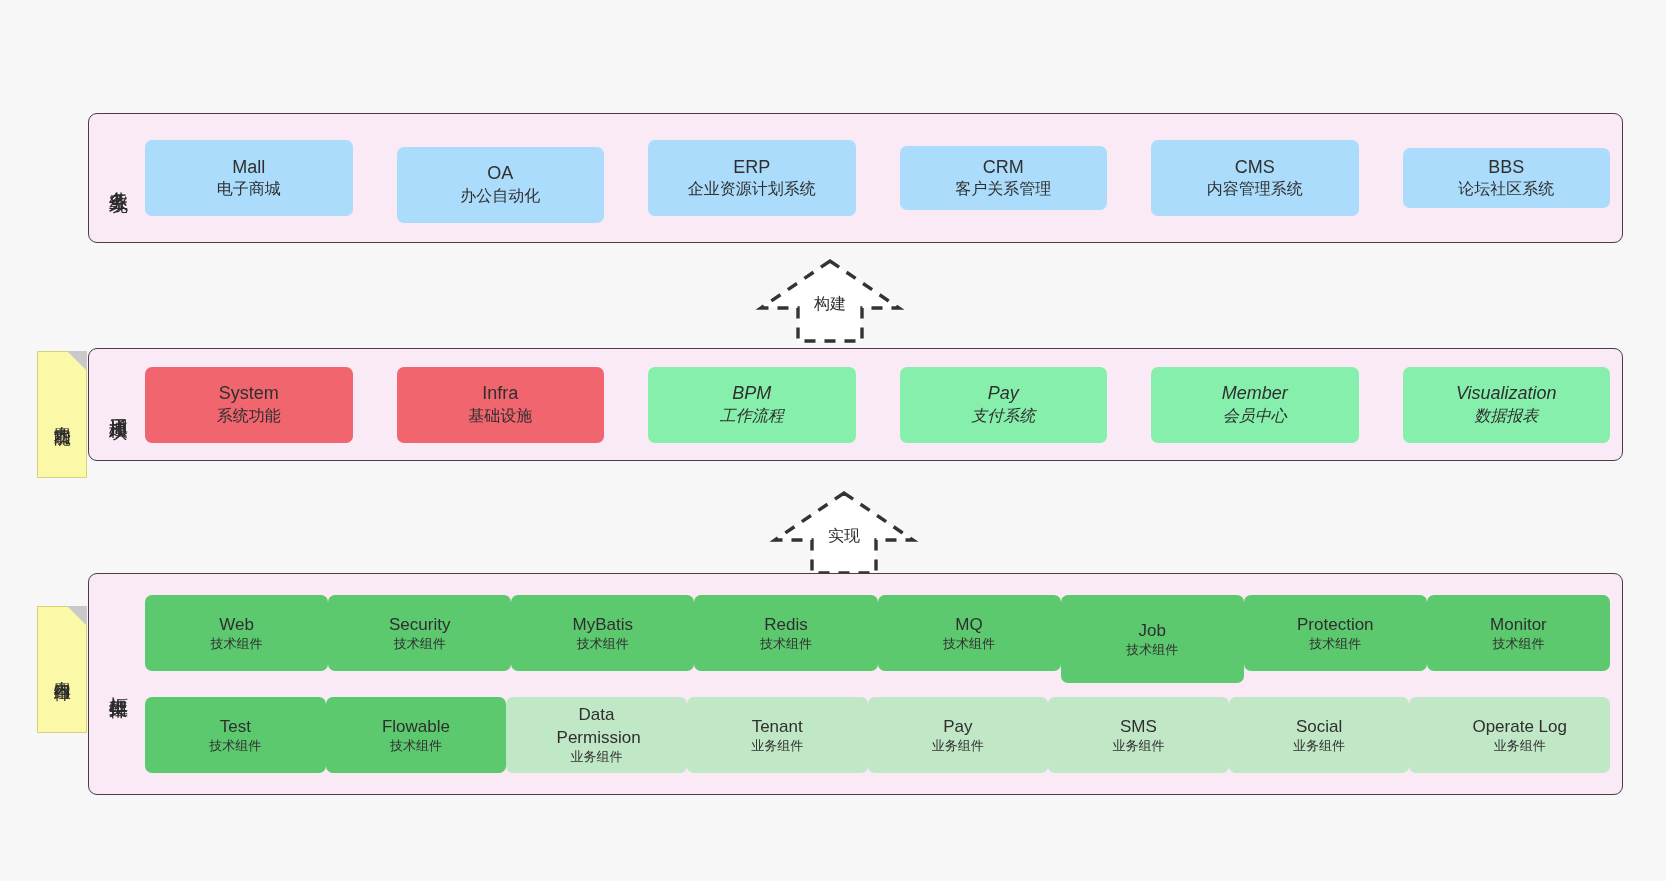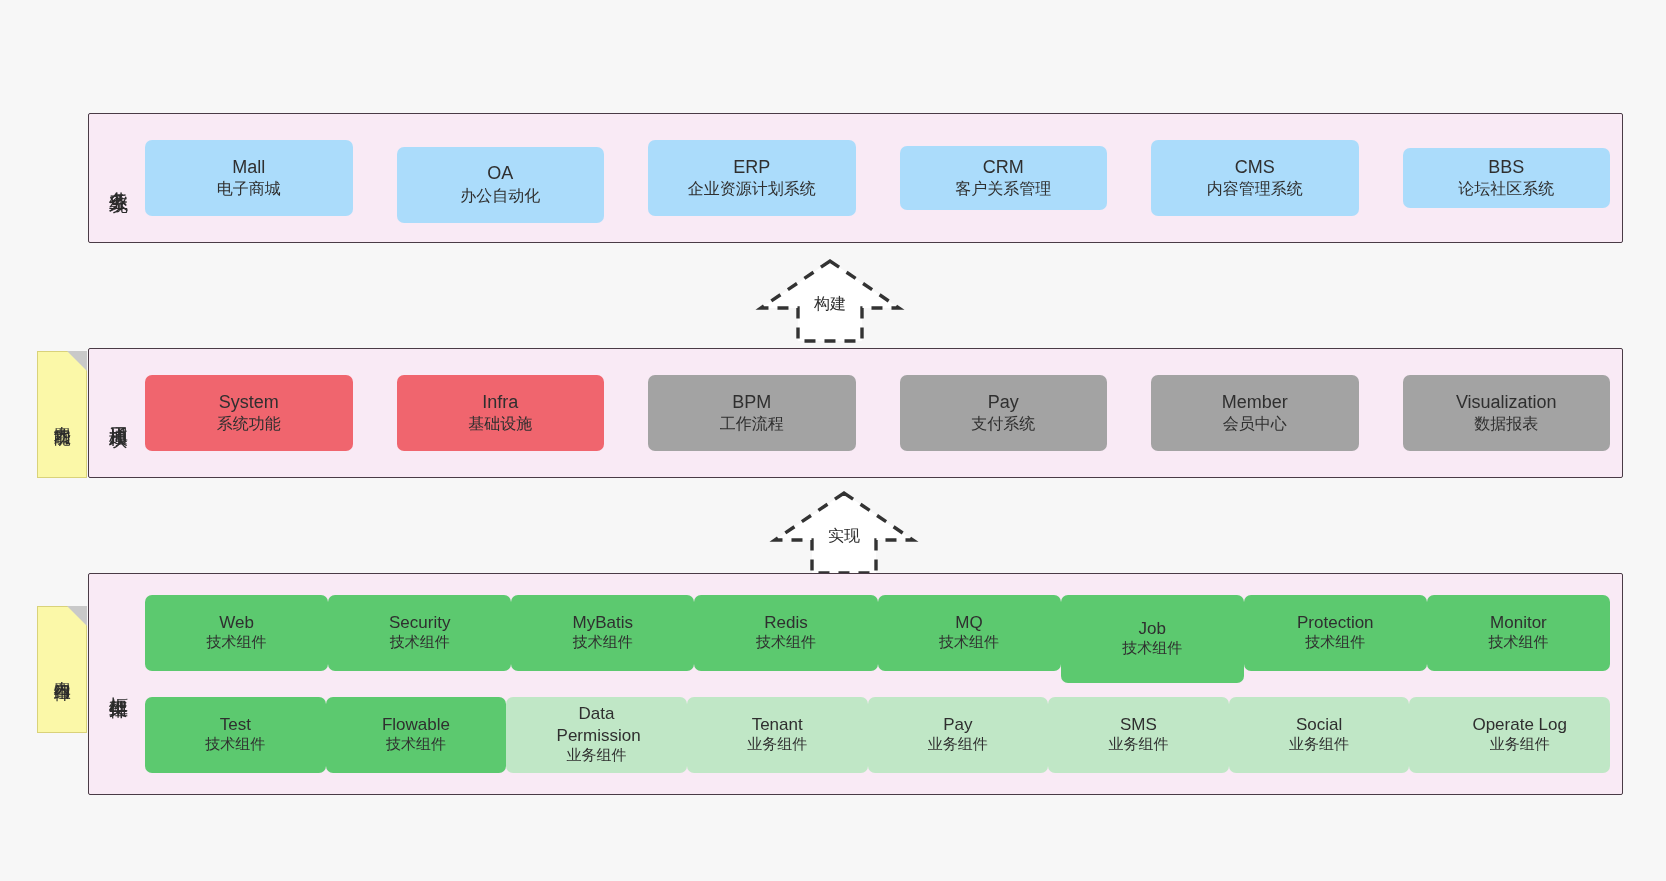--- a/index.html
+++ b/index.html
@@ -13,21 +13,21 @@
     position:relative;
   }
   #canvas{position:absolute;left:0;top:0;width:1666px;height:881px;}
 
   
   .layer{
     position:absolute;
     box-sizing:border-box;
     background:#f9eaf5;
     border:1.6px solid #4a3b46;
-    border-radius:2px;
+    border-radius:9px;
     display:flex;
     align-items:center;
   }
   .layer-title{
     width:40px;
     flex:0 0 40px;
     margin-left:10px;
     font-size:19px;
     line-height:1.22;
     color:#2b2b2b;
@@ -60,25 +60,25 @@
     flex-direction:column;
     align-items:center;
     justify-content:center;
     text-align:center;
     line-height:1.3;
     color:#2f2f2f;
   }
   .cell .t1{font-size:18px;}
   .cell .t2{font-size:16px;}
   .cell.small .t1{font-size:17px;}
-  .cell.small .t2{font-size:15px;font-family:Liberation Mono, monospace;}
+  .cell.small .t2{font-size:13px;}
 
   .blue {background:#abdcfb;}
   .red  {background:#f0656e;}
-  .pink {background:#a3a3a3;}
+  .pink {background:#86efac;font-style:italic;}
   .green{background:#5cc96f;}
   .lgreen{background:#c0e7c6;}
 
   
   .note{
     position:absolute;
     box-sizing:border-box;
     background:#fbf8a8;
     border:1px solid #d9d27a;
     font-size:17px;
@@ -165,21 +165,21 @@
       <path d="M72 3 L141 50 L104 50 L104 83 L40 83 L40 50 L3 50 Z" fill="#ffffff" stroke="#333333" stroke-width="3.4" stroke-dasharray="11,9" stroke-linejoin="miter"></path>
     </svg>
     <div class="arrow-label" style="top:36px;">构建</div>
   </div>
 
   <div class="note" style="left:37px;top:351px;width:50px;height:127px;">
     <span class="fold"></span>
     <span>内置功能</span>
   </div>
 
-  <div class="layer" id="layer-module" style="left:88px;top:348px;width:1535px;height:130px;">
+  <div class="layer" id="layer-module" style="left:88px;top:348px;width:1535px;height:113px;">
     <div class="layer-title">通用模块</div>
     <div class="cells">
 
       <div class="cell red" style="height:76px;">
         <div class="t1">System</div>
         <div class="t2">系统功能</div>
       </div>
       <div style="width:44px;flex:0 0 44px;"></div>
 
       <div class="cell red" style="height:76px;">

